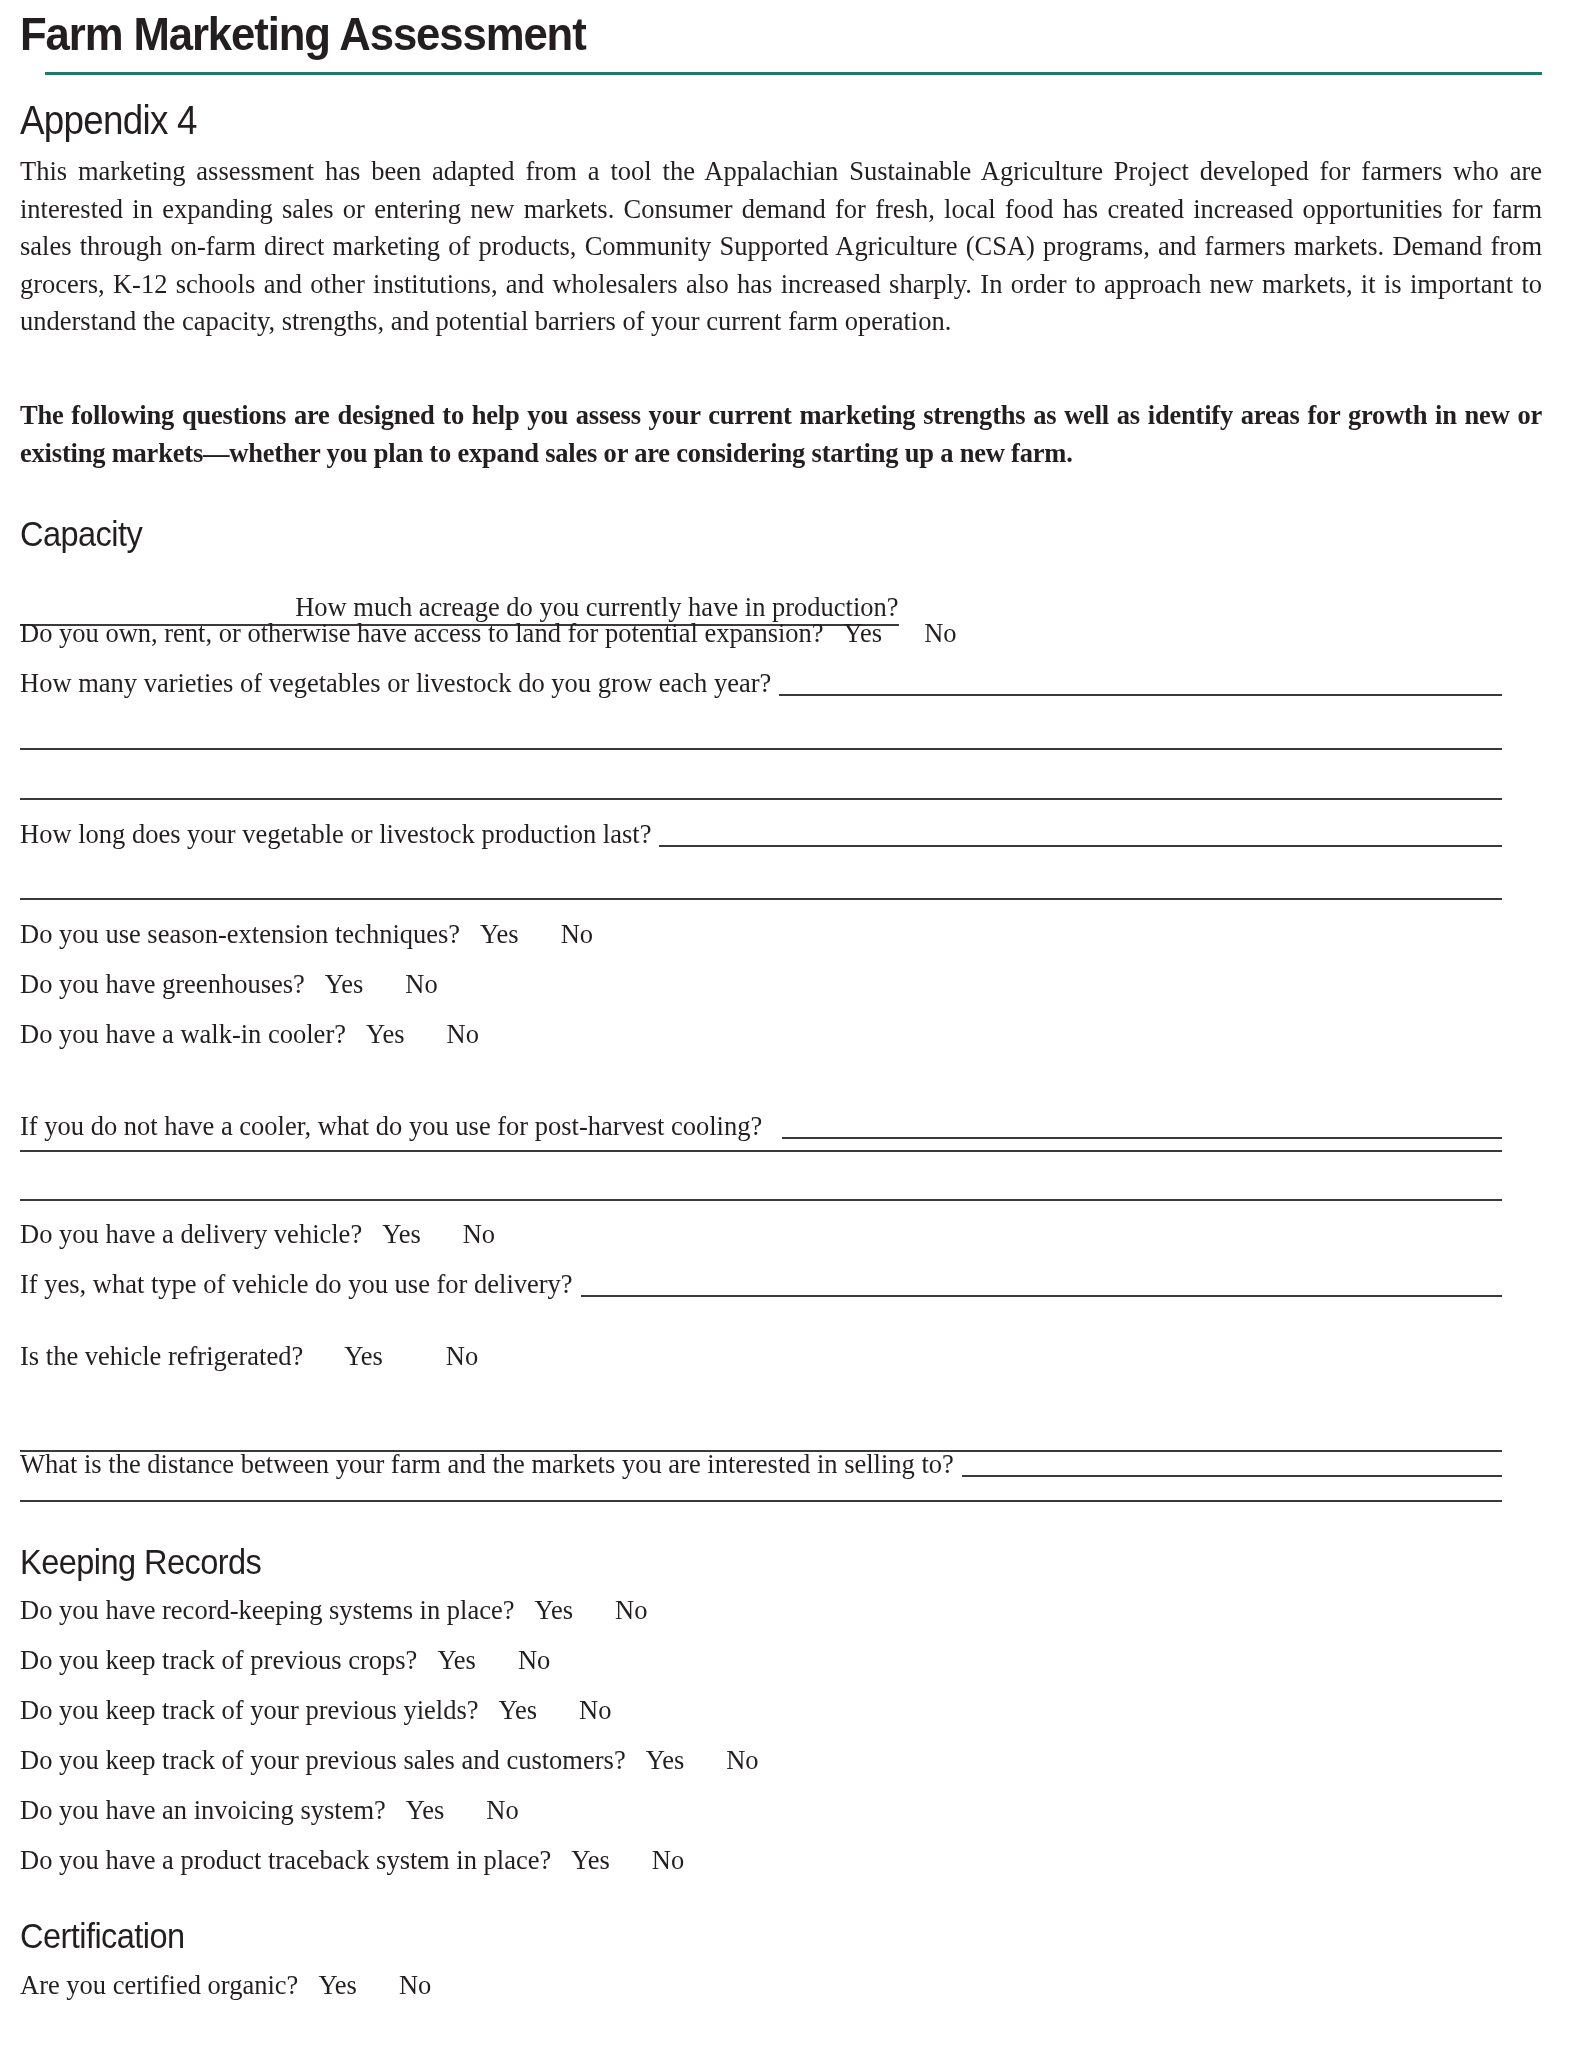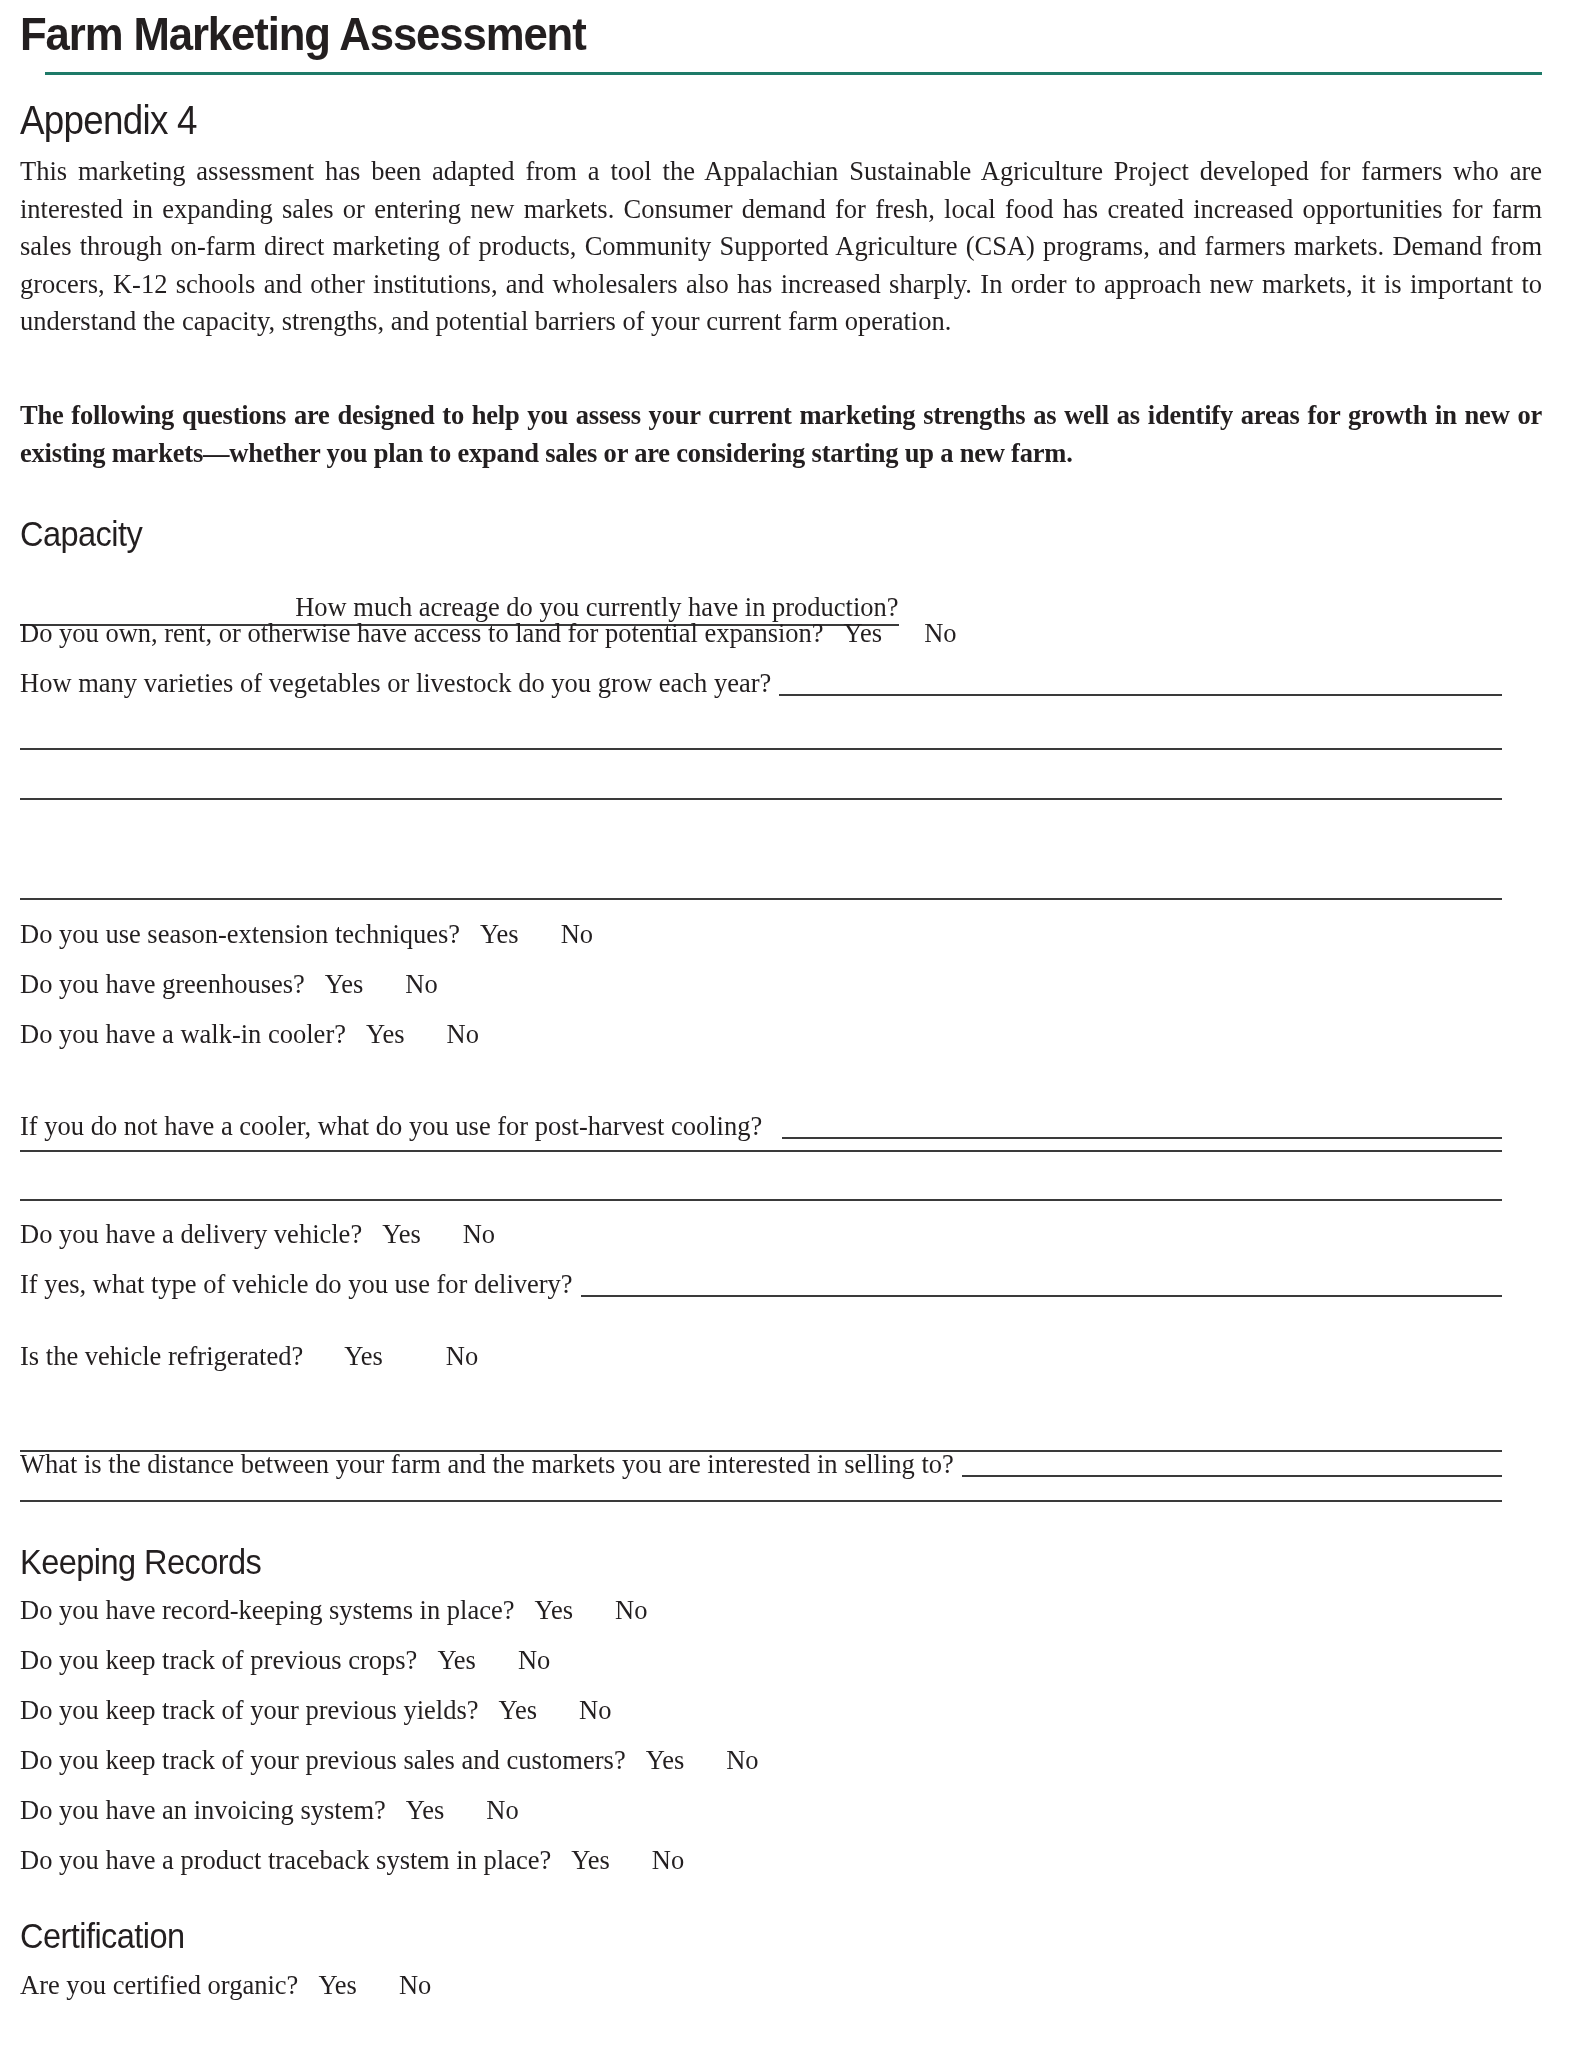--- a/index.html
+++ b/index.html
@@ -66,20 +66,24 @@
     <span class="no">No</span>
   </div>
 
   <div class="q" style="top:666px;">
     <span class="qtext">How many varieties of vegetables or livestock do you grow each year?</span>
     <span class="fill" style="width: 722.688px; margin-left: 8px;"></span>
   </div>
   <div class="line" style="top:748px;"></div>
   <div class="line" style="top:798px;"></div>
 
+  <div class="q" style="top:817px;">
+    <span class="qtext">How long does your vegetable or livestock production last?</span>
+    <span class="fill" style="width: 842.562px; margin-left: 8px;"></span>
+  </div>
   <div class="line" style="top:898px;"></div>
 
   <div class="q" style="top:917px;">
     <span class="qtext">Do you use season-extension techniques?</span>
     <span class="yes">Yes</span>
     <span class="no">No</span>
   </div>
 
   <div class="q" style="top:967px;">
     <span class="qtext">Do you have greenhouses?</span>

